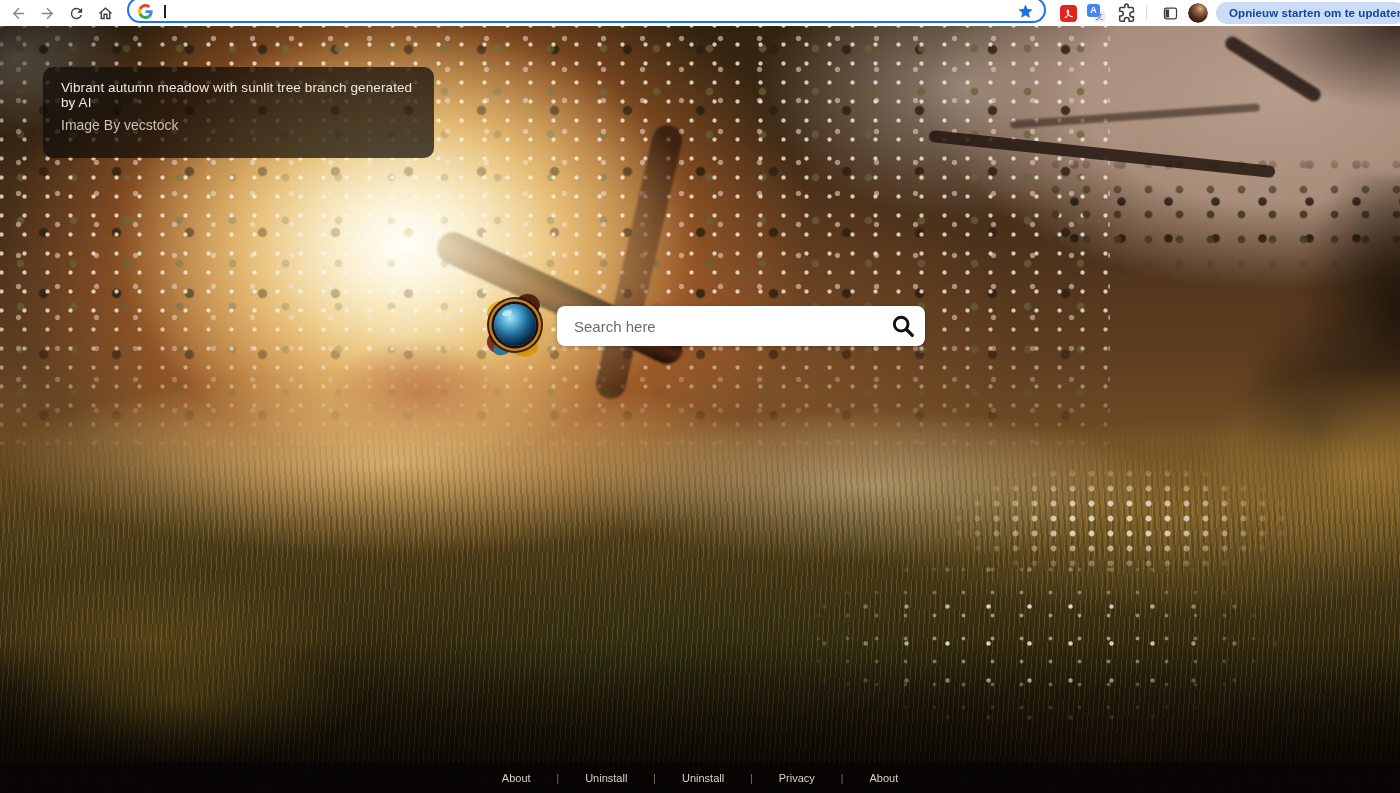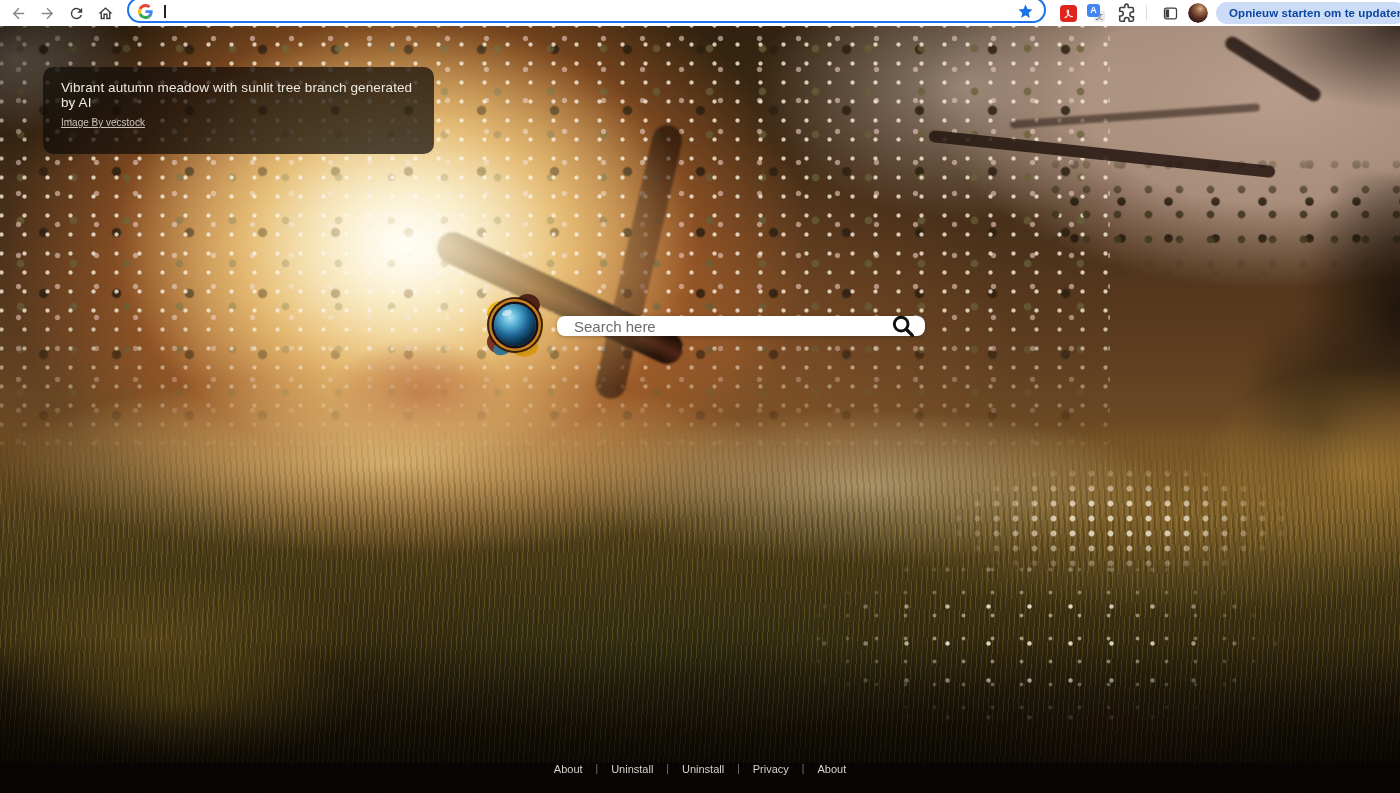--- a/index.html
+++ b/index.html
@@ -123,42 +123,42 @@
     radial-gradient(ellipse 420px 300px at -4% -4%, rgba(14,9,4,0.82) 0%, rgba(14,9,4,0) 65%),
     radial-gradient(ellipse 220px 120px at 100% 0%, rgba(24,14,9,0.75) 0%, rgba(24,14,9,0) 70%),
     radial-gradient(ellipse 520px 320px at -8% 106%, rgba(8,5,2,0.92) 0%, rgba(8,5,2,0) 62%),
     radial-gradient(ellipse 620px 300px at 106% 106%, rgba(8,5,2,0.85) 0%, rgba(8,5,2,0) 62%),
     linear-gradient(180deg, rgba(0,0,0,0) 80%, rgba(6,4,2,0.72) 97%),
     radial-gradient(ellipse 135% 115% at 46% 36%, rgba(0,0,0,0) 58%, rgba(16,10,5,0.42) 100%); }
 
   
   .caption { position:absolute; left:43px; top:41px; width:391px; background:rgba(17,13,9,0.72); border-radius:10px; padding:13px 18px 24px; z-index:10; }
   .caption-title { font-size:13.5px; color:#eeeae2; letter-spacing:0.1px; }
-  .caption-credit { display:inline-block; margin-top:7px; font-size:10px; color:#c9c3b6; text-decoration:underline; cursor:pointer; }
+  .caption-credit { display:inline-block; margin-top:7px; font-size:14px; color:#c9c3b6; cursor:pointer; }
 
   .search-row { position:absolute; left:486px; top:268px; display:flex; align-items:center; z-index:10; }
   .logo { position:relative; width:58px; height:64px; flex:0 0 auto; }
   .petal { position:absolute; }
   .pt1 { left:1px; top:7px; width:26px; height:24px; background:#edb422; border-radius:60% 50% 45% 60%; transform:rotate(-15deg); }
   .pt2 { left:30px; top:0; width:24px; height:21px; background:#4e2316; border-radius:50%; transform:rotate(10deg); }
   .pt3 { left:37px; top:20px; width:21px; height:27px; background:#f2c028; border-radius:50%; transform:rotate(14deg); }
   .pt4 { left:25px; top:43px; width:27px; height:20px; background:#d79a17; border-radius:50%; }
   .pt5 { left:1px; top:37px; width:22px; height:22px; background:#7a3420; border-radius:50%; }
   .pt6 { left:7px; top:47px; width:19px; height:14px; background:#38758e; border-radius:50%; transform:rotate(-20deg); }
   .lens { position:absolute; left:8px; top:10px; width:42px; height:42px; border-radius:50%;
     background:radial-gradient(circle at 38% 32%, #b4e4f4 0%, #57b1d6 22%, #1b6290 48%, #0a2c47 70%, #071626 84%);
     box-shadow:0 0 0 2.5px #15101d, 0 0 0 5px #c87f1d, 0 0 0 7px rgba(42,19,9,0.9), 2px 3px 7px rgba(0,0,0,0.5); }
   .lens::after { content:""; position:absolute; left:8px; top:6px; width:10px; height:6px; border-radius:50%; background:rgba(255,255,255,0.55); transform:rotate(-20deg); }
 
-  .searchbox { margin-left:13px; width:368px; height:20px; background:#ffffff; border-radius:8px; display:flex; align-items:center; box-shadow:0 1px 4px rgba(0,0,0,0.25); }
+  .searchbox { margin-left:13px; width:368px; height:40px; background:#ffffff; border-radius:8px; display:flex; align-items:center; box-shadow:0 1px 4px rgba(0,0,0,0.25); }
   .search-input { flex:1; height:100%; border:none; outline:none; background:transparent; padding-left:17px; font-size:15px; color:#202124; font-family:"Liberation Sans", sans-serif; }
   .search-input::placeholder { color:#6b6b6b; opacity:1; }
   .search-btn { width:44px; height:100%; border:none; background:transparent; display:flex; align-items:center; justify-content:center; cursor:pointer; }
 
-  .footer { position:absolute; left:0; bottom:0; width:1400px; height:30px; background:rgba(7,5,3,0.84); display:flex; align-items:flex-start; justify-content:center; gap:13px; z-index:10; }
+  .footer { position:absolute; left:0; bottom:0; width:1400px; height:30px; background:rgba(7,5,3,0.84); display:flex; align-items:center; justify-content:center; gap:26px; z-index:10; }
   .f-link { font-size:11px; color:#d6d2c8; text-decoration:none; cursor:pointer; }
   .f-sep { font-size:10px; color:#7d796f; }
 </style>
 </head>
 <body>
 
 <header class="toolbar">
   <button class="tb-btn btn-back">
     <svg viewBox="0 0 24 24">
         <path fill="#84888c" d="M20 11H7.8l5.6-5.6L12 4l-8 8 8 8 1.4-1.4L7.8 13H20z"></path>

